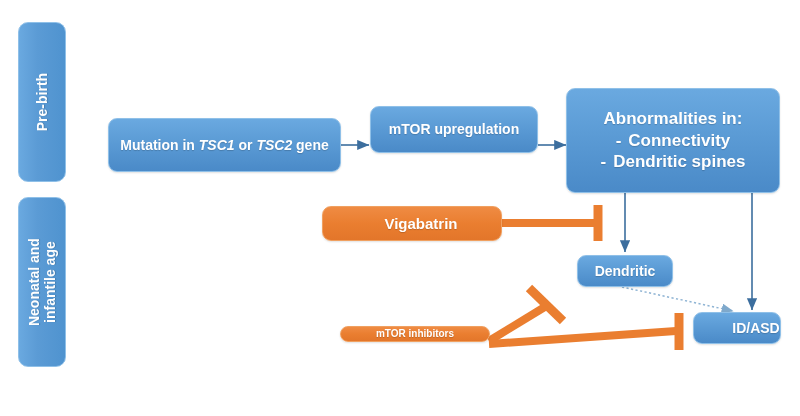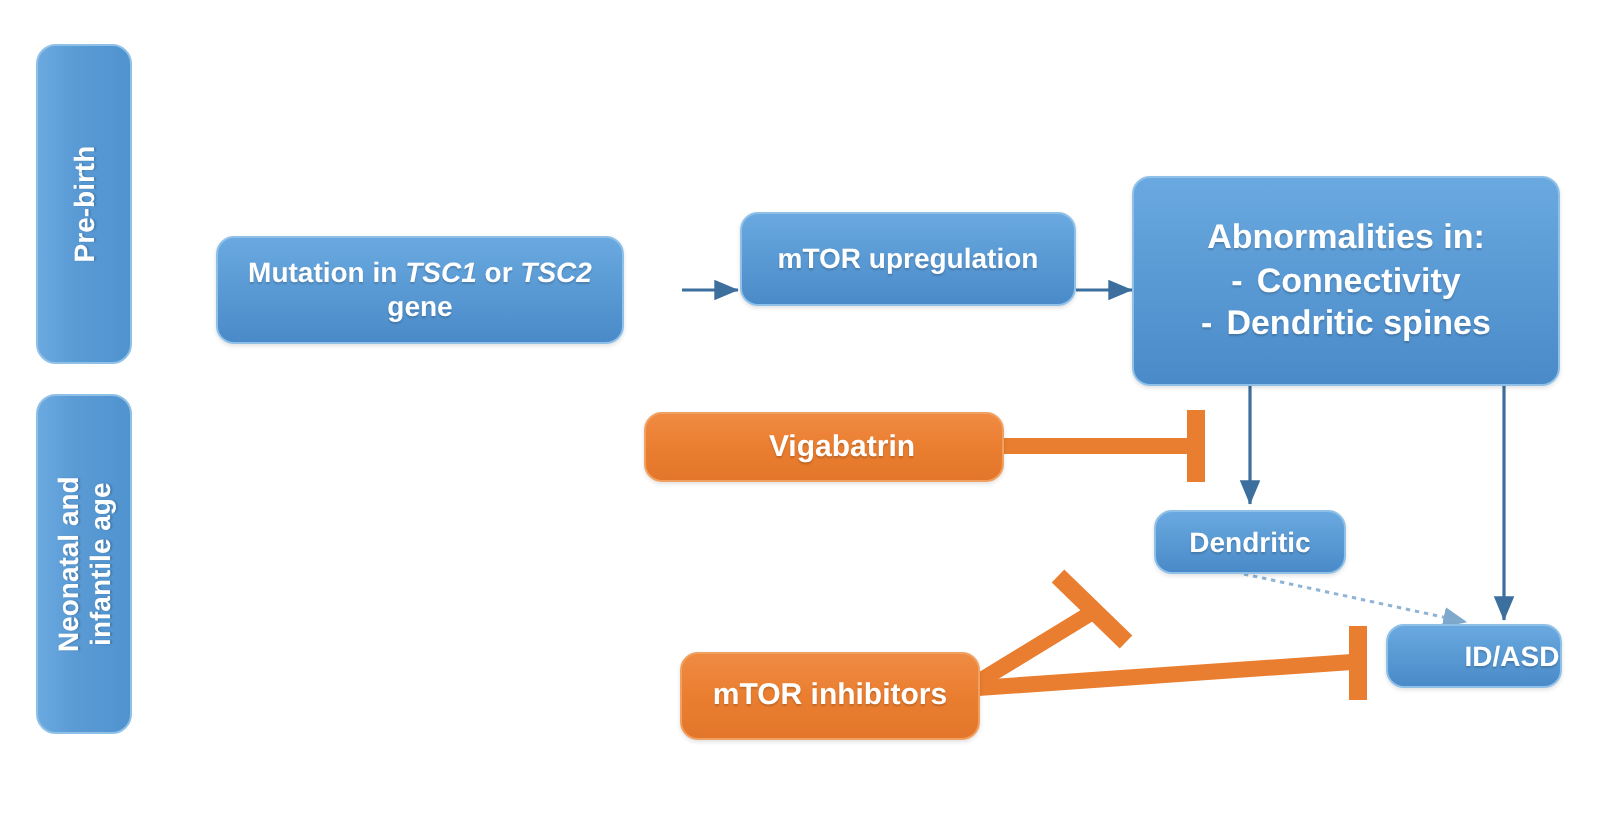--- a/index.html
+++ b/index.html
@@ -122,21 +122,21 @@
     <span class="vtext" style="font-size:14px;">Pre-birth</span>
   </div>
 
   <div class="timeline" style="left:18px;top:197px;width:46px;height:168px;">
     <span class="vtext" style="font-size:14px;">
       <span>Neonatal and</span><br>
       <span>infantile age</span>
     </span>
   </div>
 
-  <div class="node blue" style="left:108px;top:118px;width:204px;height:54px;font-size:14px;">
+  <div class="node blue" style="left:108px;top:118px;width:233px;height:54px;font-size:14px;">
     <span>
       <span>Mutation in </span><span class="it">TSC1</span><span> or </span><span class="it">TSC2</span><span> gene</span>
     </span>
   </div>
 
   <div class="node blue" style="left:370px;top:106px;width:168px;height:47px;font-size:14px;">
     <span>mTOR upregulation</span>
   </div>
 
   <div class="node blue abn" style="left:566px;top:88px;width:214px;height:105px;flex-direction:column;justify-content:center;">
@@ -154,17 +154,17 @@
   </div>
 
   <div class="node blue" style="left:693px;top:312px;width:88px;height:32px;font-size:14px;padding-left:44px;">
     <span>ID/ASD</span>
   </div>
 
   <div class="node orange" style="left:322px;top:206px;width:180px;height:35px;font-size:15px;padding-left:24px;">
     <span>Vigabatrin</span>
   </div>
 
-  <div class="node orange" style="left:340px;top:326px;width:150px;height:44px;font-size:15px;text-align:right;">
+  <div class="node orange" style="left:340px;top:326px;width:150px;height:16px;font-size:10px;text-align:right;">
     <span>mTOR inhibitors</span>
   </div>
 
 </div>
 
 </body></html>

